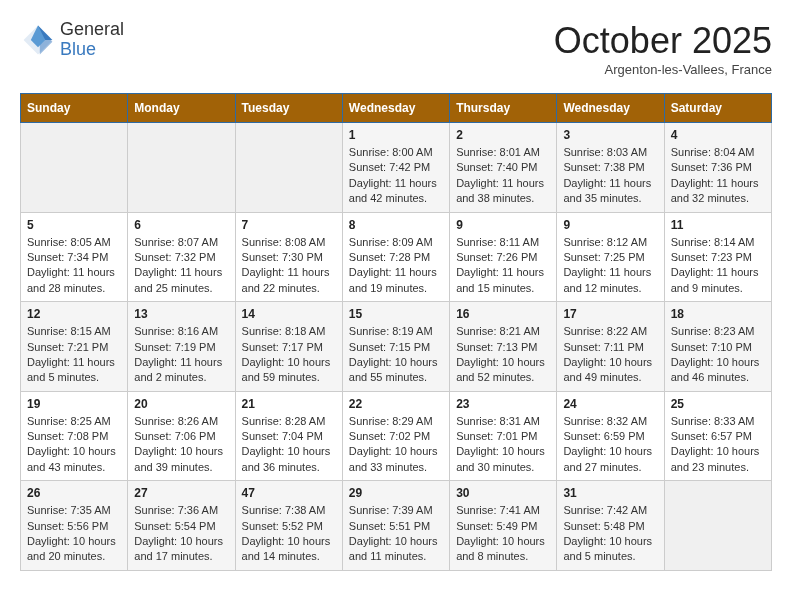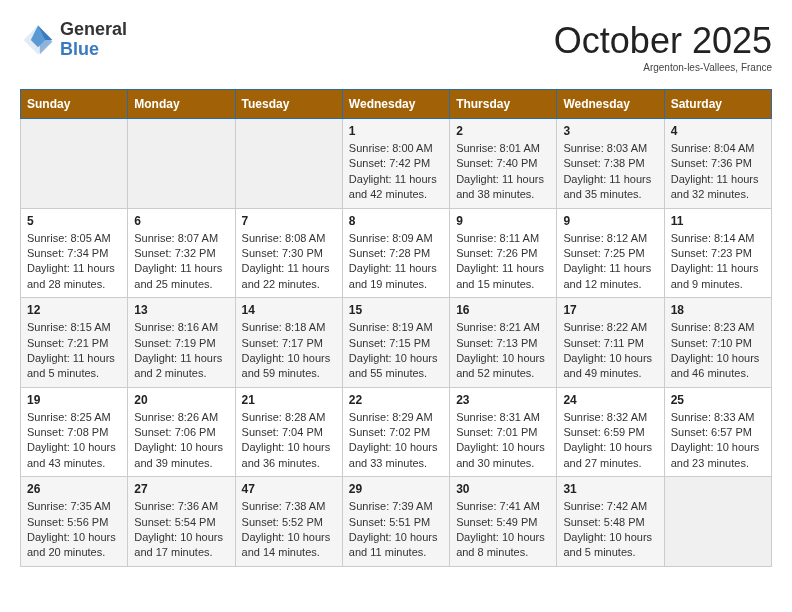--- a/index.html
+++ b/index.html
@@ -18,39 +18,39 @@
     }
     .logo {
       display: flex;
       align-items: center;
       gap: 4px;
     }
     .logo-text {
       display: flex;
       flex-direction: column;
       font-size: 18px;
-      font-weight: bold;
+      font-weight: normal;
       line-height: 1.1;
     }
     .logo-general { color: #333; }
     .logo-blue { color: #3a7abf; }
     .logo-icon {
       width: 36px;
       height: 36px;
     }
     .title-block {
       text-align: right;
     }
     .month-title {
       font-size: 36px;
       font-weight: normal;
       color: #222;
     }
     .location {
-      font-size: 10px;
+      font-size: 13px;
       color: #444;
     }
     .calendar {
       width: 100%;
       border-collapse: collapse;
       font-size: 11px;
     }
     .calendar thead th {
       background-color: #a16207;
       color: #fff;

